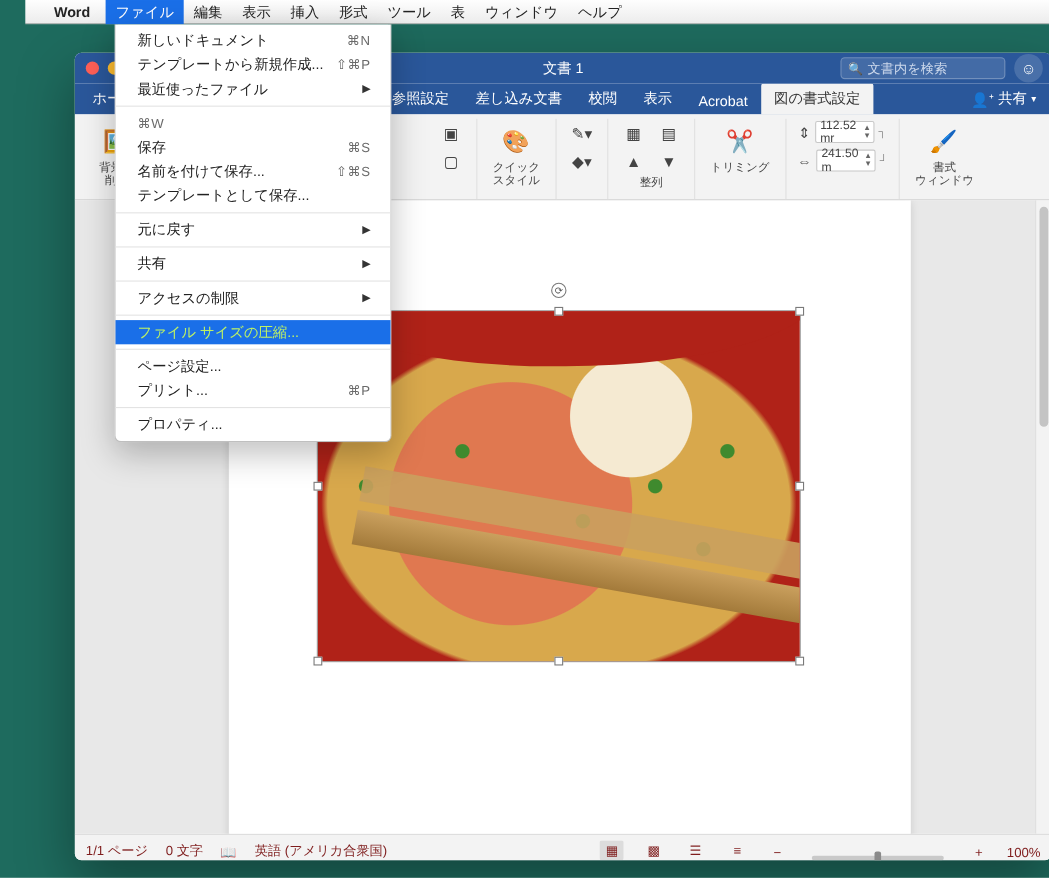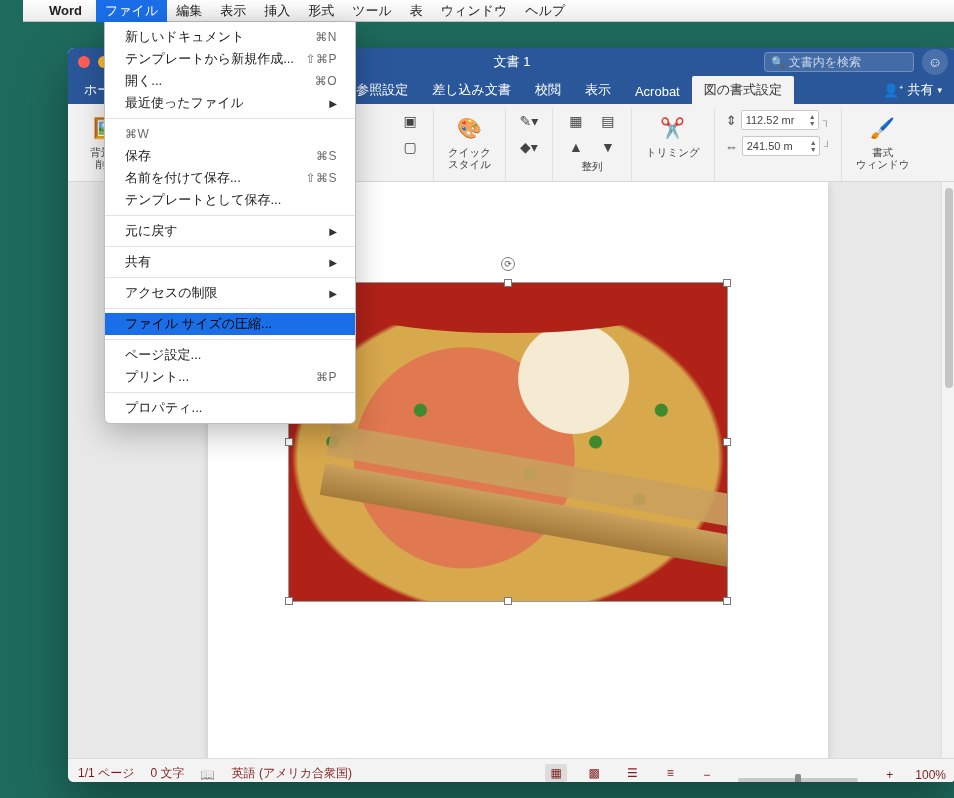--- a/index.html
+++ b/index.html
@@ -65,21 +65,21 @@
   }
   .dropdown .row {
     display: flex;
     align-items: center;
     height: 22px;
     padding: 0 18px 0 20px;
     white-space: nowrap;
   }
   .dropdown .row.highlight {
     background: var(--menu-highlight);
-    color: #000000;
+    color: #bef264;
   }
   .dropdown .row .label { flex: 1; }
   .dropdown .row .shortcut { color: #6a6a6a; font-size: 12px; letter-spacing: 0.5px;}
   .dropdown .row .arrow { margin-left: auto; font-size: 10px; color:#333;}
   .dropdown hr {
     border: none;
     border-top: 1px solid #e3e3e3;
     margin: 4px 0;
   }
   
@@ -176,21 +176,21 @@
     font-size:20px;
   }
   .ribbon .mini-row{display:flex; gap:6px; align-items:center;}
   .ribbon .mini {
     width:26px;height:22px;border:1px solid transparent;border-radius:3px;
     display:flex;align-items:center;justify-content:center;font-size:14px;
   }
   .ribbon .spin {
     display:flex;align-items:center;gap:0;
     border:1px solid #c8c8c8;background:#fff;border-radius:2px;
-    height:20px;padding:0 2px 0 4px;font-size:11px;width:78px;
+    height:20px;padding:0 2px 0 4px;font-size:11px;width:54px;
   }
   .ribbon .spin .val{flex:1;}
   .ribbon .spin .ar{display:flex;flex-direction:column;font-size:7px;line-height:7px;color:#666;}
   .ribbon .lbl{font-size:10.5px;text-align:center;line-height:12px;}
   
   .docarea {
     flex:1;
     background: #e8e8e8;
     position:relative;
     overflow:hidden;
@@ -298,24 +298,20 @@
 </div>
 
 <div class="dropdown" id="file-dropdown">
     <div class="row">
       <span class="label">新しいドキュメント</span>
       <span class="shortcut">⌘N</span>
     </div>
     <div class="row">
       <span class="label">テンプレートから新規作成...</span>
       <span class="shortcut">⇧⌘P</span>
-    </div>
-    <div class="row">
-      <span class="label">開く...</span>
-      <span class="shortcut">⌘O</span>
     </div>
     <div class="row">
       <span class="label">最近使ったファイル</span>
       <span class="arrow">▶</span>
     </div>
     <hr>
     <div class="row">
       <span class="shortcut">⌘W</span>
     </div>
     <div class="row">

